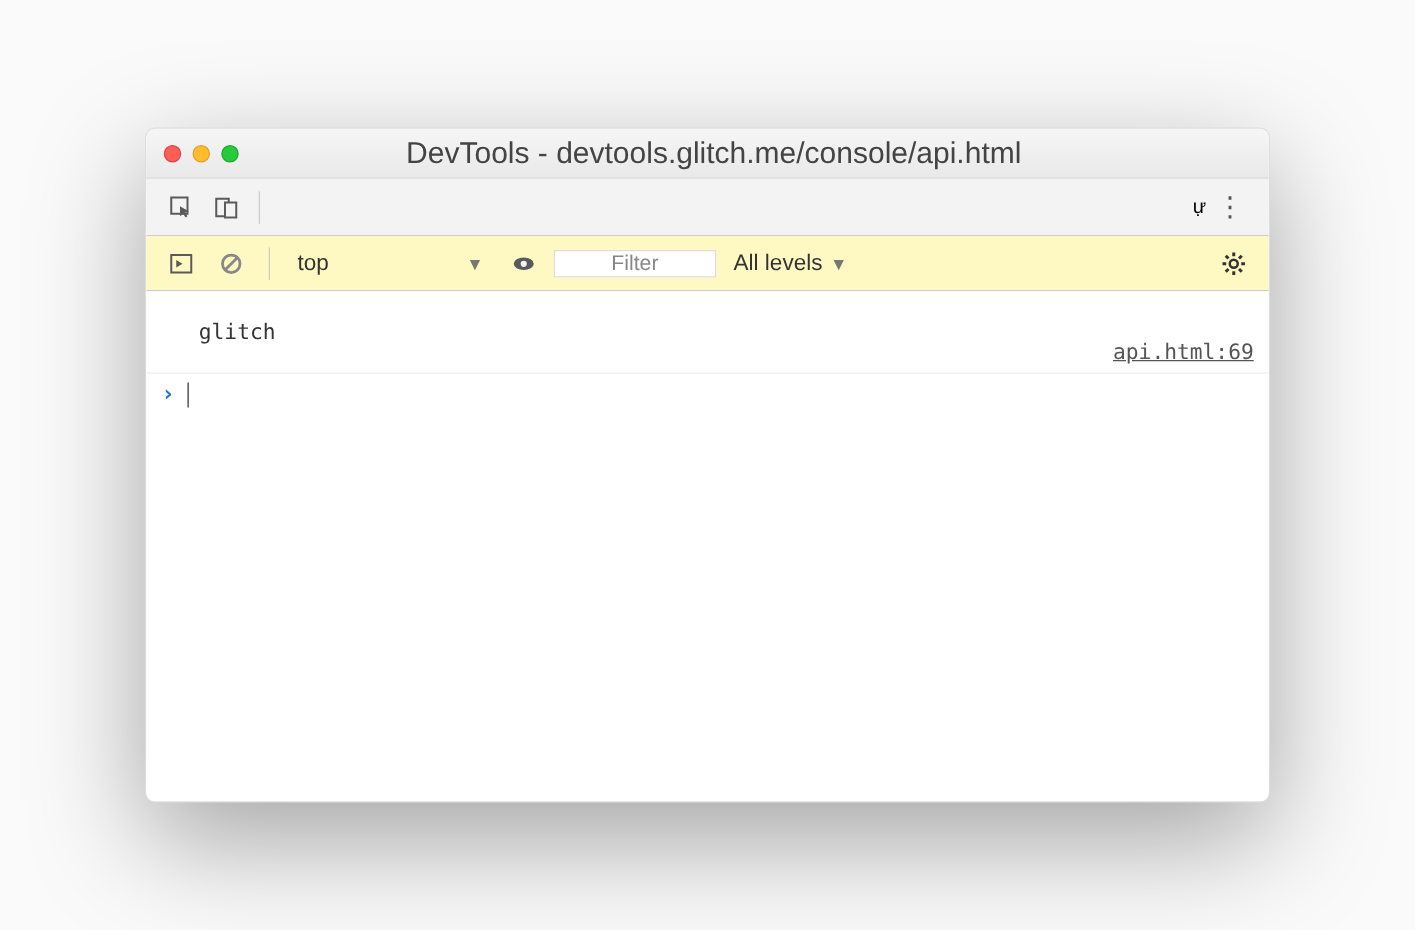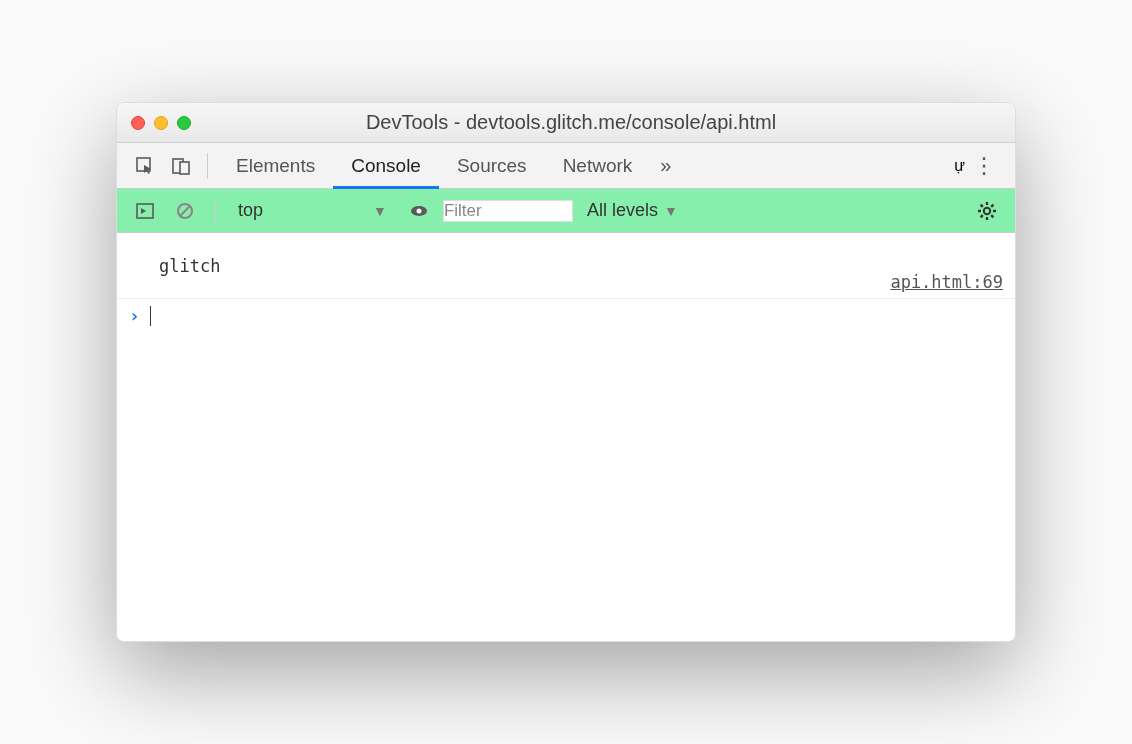--- a/index.html
+++ b/index.html
@@ -46,21 +46,21 @@
       height: 14px;
       border-radius: 50%;
     }
     .traffic.red { background: #ff5f56; border: 1px solid #e0443e; }
     .traffic.yellow { background: #ffbd2e; border: 1px solid #dea123; }
     .traffic.green { background: #27c93f; border: 1px solid #1aab29; }
     .title {
       flex: 1;
       text-align: center;
       color: #444;
-      font-size: 20px;
+      font-size: 24px;
       margin-left: -60px;
     }
     .tabbar {
       height: 46px;
       background: #f3f3f3;
       border-bottom: 1px solid #ccc;
       display: flex;
       align-items: center;
       padding: 0 12px;
       gap: 4px;
@@ -121,21 +121,21 @@
     }
     .dots {
       font-size: 22px;
       color: #555;
       cursor: pointer;
       padding: 0 8px;
       letter-spacing: 0;
     }
     .toolbar {
       height: 44px;
-      background: #86efac;
+      background: #fef9c3;
       border-bottom: 1px solid #ccc;
       display: flex;
       align-items: center;
       padding: 0 12px;
       gap: 8px;
     }
     .context-select {
       display: flex;
       align-items: center;
       gap: 110px;
@@ -144,25 +144,26 @@
       padding: 0 8px;
       cursor: pointer;
     }
     .context-select .caret {
       color: #777;
       font-size: 14px;
     }
     .filter-input {
       background: #fff;
       border: 1px solid #ddd;
-      padding: 4px 0;
+      padding: 4px 10px;
       font-size: 17px;
       color: #333;
       width: 130px;
       height: 22px;
+      text-align: center;
     }
     .filter-input::placeholder {
       color: #888;
     }
     .levels {
       display: flex;
       align-items: center;
       gap: 6px;
       font-size: 18px;
       color: #333;
@@ -243,27 +244,20 @@
           <path d="M9 9 L16 13 L13 14 L15 17 L13.5 18 L11.5 15 L9 17 Z" fill="#5a5a5a"></path>
         </svg>
     </div>
     <div class="icon-btn">
       <svg width="20" height="20" viewBox="0 0 20 20">
           <rect x="2" y="3" width="10" height="14" fill="none" stroke="#5a5a5a" stroke-width="1.6"></rect>
           <rect x="9" y="6" width="9" height="12" fill="#f3f3f3" stroke="#5a5a5a" stroke-width="1.6"></rect>
         </svg>
     </div>
     <div class="tabbar-divider"></div>
-    <div class="tabs">
-      <div class="tab">Elements</div>
-      <div class="tab active">Console</div>
-      <div class="tab">Sources</div>
-      <div class="tab">Network</div>
-      <div class="more-tabs">»</div>
-    </div>
     <div class="tabbar-right">
 ự<span class="dots">⋮</span>
     </div>
   </div>
 
   <div class="toolbar">
     <div class="icon-btn">
       <svg width="20" height="20" viewBox="0 0 20 20">
           <rect x="2" y="3" width="16" height="14" fill="none" stroke="#5a5a5a" stroke-width="1.6"></rect>
           <path d="M6 7 L11 10 L6 13 Z" fill="#5a5a5a"></path>

